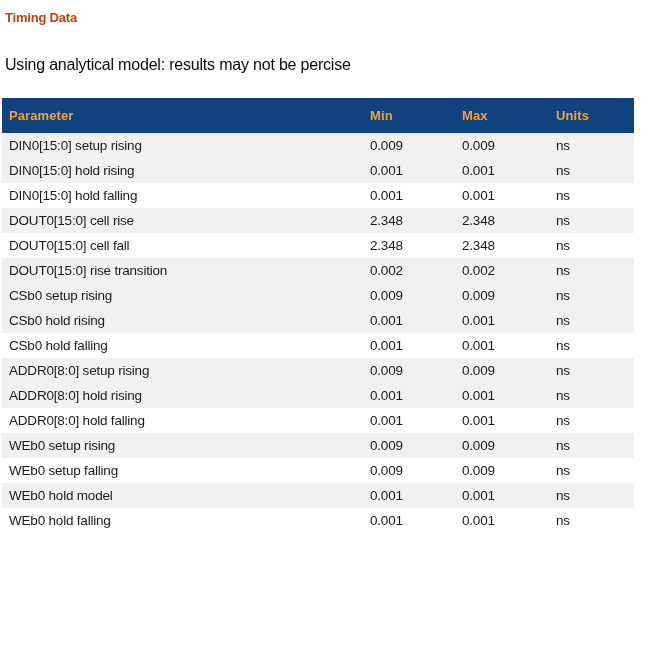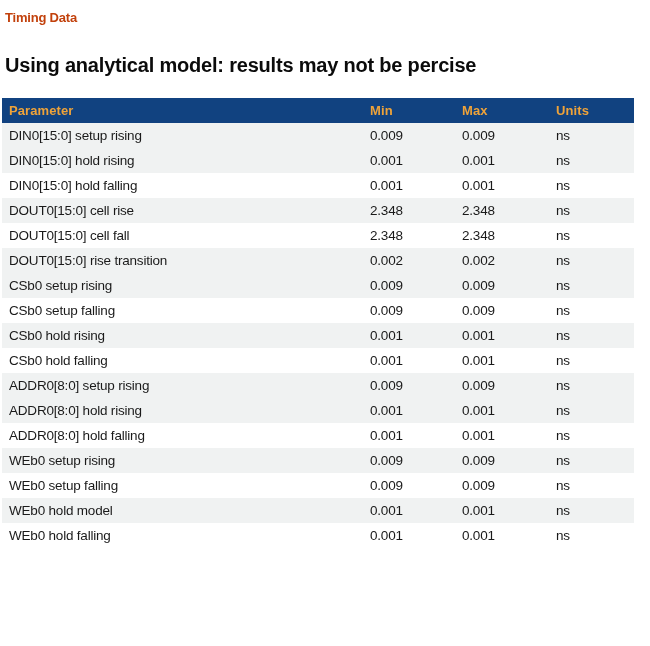--- a/index.html
+++ b/index.html
@@ -12,43 +12,43 @@
   .page-title {
     margin: 6px 0 0 5px;
     font-size: 13px;
     line-height: 24px;
     font-weight: 700;
     color: #c2410c;
     letter-spacing: -0.2px;
   }
   .page-subtitle {
     margin: 23px 0 0 5px;
-    font-size: 20px;
+    font-size: 16px;
     line-height: 24px;
-    font-weight: 700;
+    font-weight: 400;
     color: #0b0b0b;
     letter-spacing: -0.2px;
   }
   table.timing-table {
     border-collapse: collapse;
     table-layout: fixed;
     width: 632px;
     margin: 21px 0 0 2px;
   }
   .col-parameter { width: 361px; }
   .col-min       { width: 92px; }
   .col-max       { width: 94px; }
   .col-units     { width: 85px; }
   table.timing-table th {
     background: #114280;
     color: #efa339;
     font-size: 13px;
     font-weight: 700;
     text-align: left;
-    height: 25px;
+    height: 35px;
     padding: 0 0 0 7px;
     letter-spacing: 0.1px;
   }
   table.timing-table td {
     font-size: 13.5px;
     font-weight: 400;
     color: #1a1a1a;
     text-align: left;
     height: 25px;
     padding: 0 0 0 7px;
@@ -117,26 +117,20 @@
         <td>0.002</td>
         <td>0.002</td>
         <td>ns</td>
       </tr>
       <tr class="odd">
         <td>CSb0 setup rising</td>
         <td>0.009</td>
         <td>0.009</td>
         <td>ns</td>
       </tr>
-      <tr class="even">
-        <td>CSb0 setup falling</td>
-        <td>0.009</td>
-        <td>0.009</td>
-        <td>ns</td>
-      </tr>
       <tr class="odd">
         <td>CSb0 hold rising</td>
         <td>0.001</td>
         <td>0.001</td>
         <td>ns</td>
       </tr>
       <tr class="even">
         <td>CSb0 hold falling</td>
         <td>0.001</td>
         <td>0.001</td>

